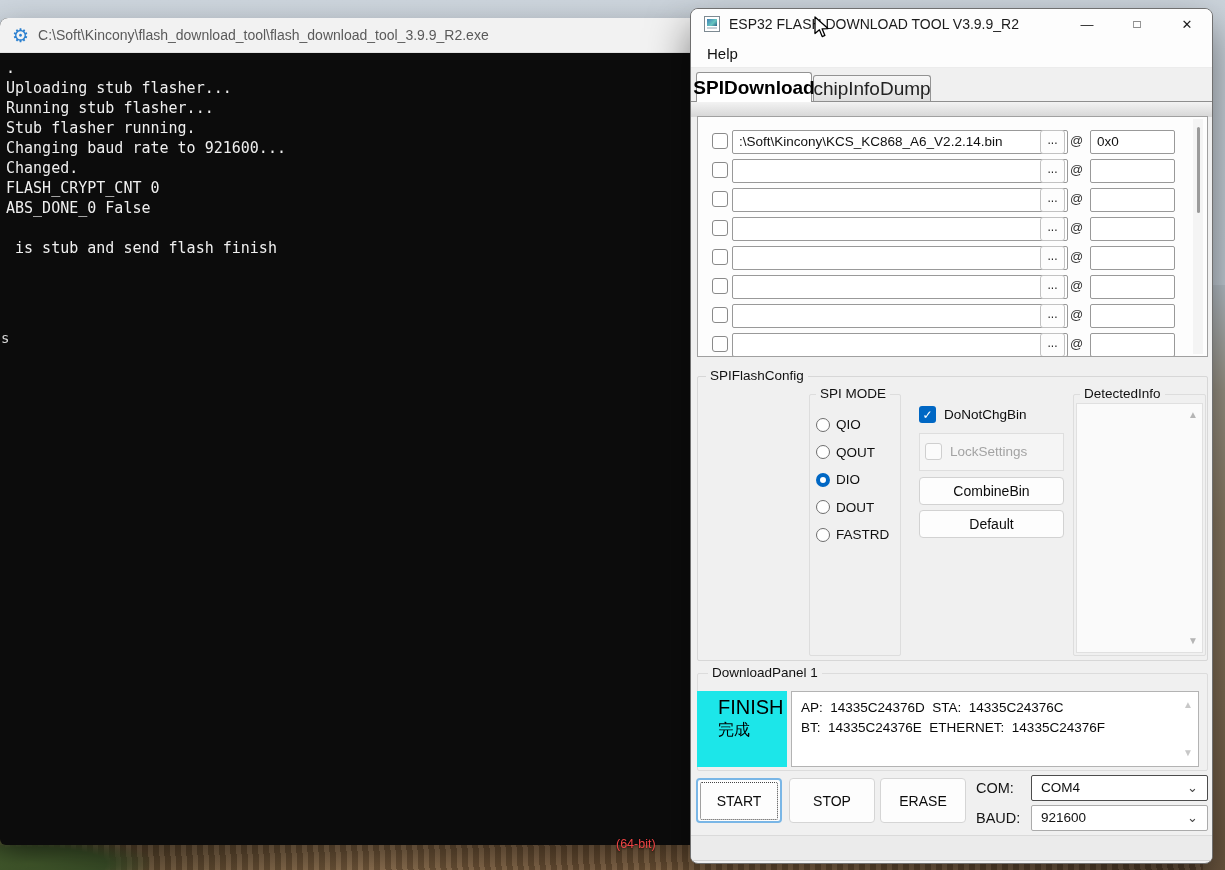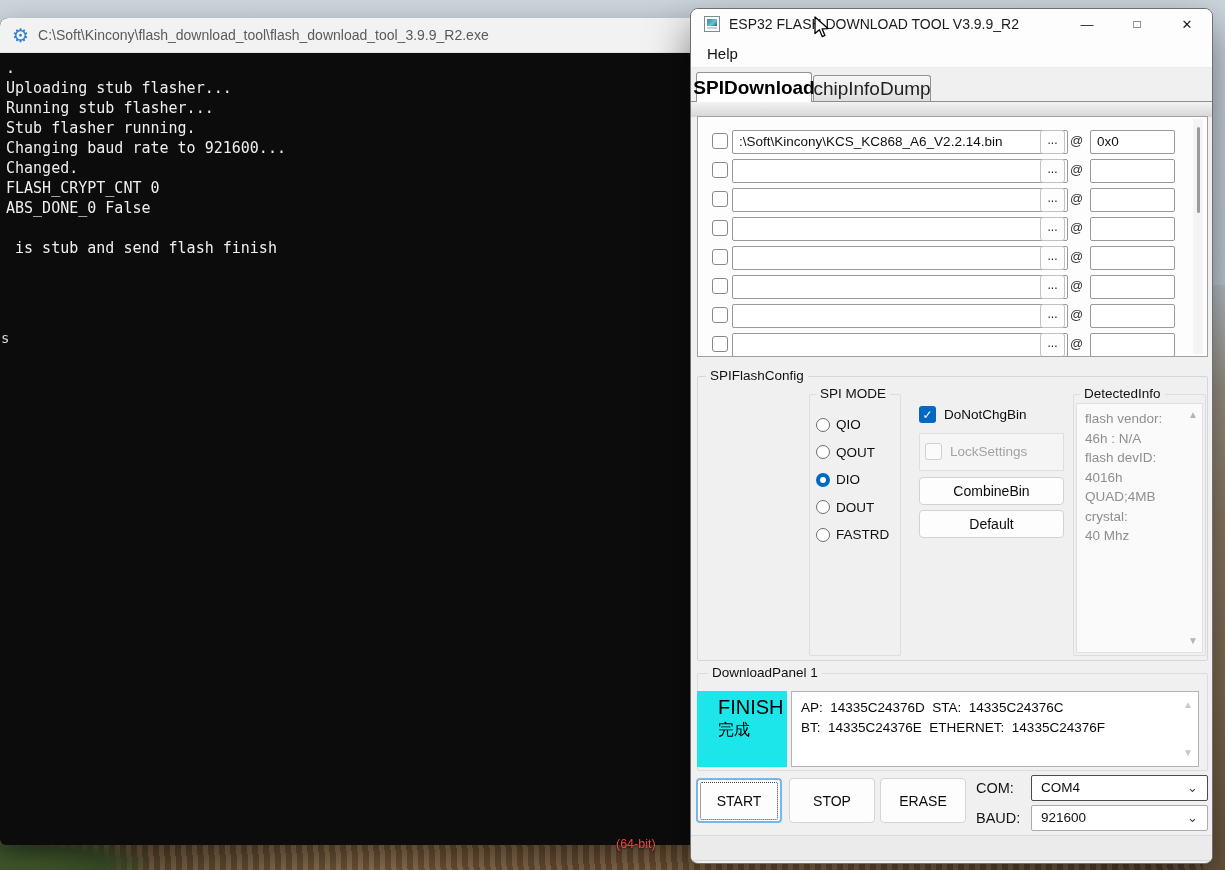--- a/index.html
+++ b/index.html
@@ -278,27 +278,20 @@
     <span class="chk off"></span>
     <span class="chk-label dis">LockSettings</span>
   </div>
 
   <div class="push-btn" style="left:228px;top:468px;width:145px;height:28px;">CombineBin</div>
   <div class="push-btn" style="left:228px;top:501px;width:145px;height:28px;">Default</div>
 
   <div class="groupbox" style="left:382px;top:385px;width:133px;height:262px;border-color:#dddddd;">
     <span class="legend" style="left:6px;">DetectedInfo</span>
     <div class="detected-inner">
-      <div class="detected-text">flash vendor:
-46h : N/A
-flash devID:
-4016h
-QUAD;4MB
-crystal:
-40 Mhz</div>
       <span class="scroll-arrow" style="right:4px;top:6px;">▲</span>
       <span class="scroll-arrow" style="right:4px;bottom:6px;">▼</span>
     </div>
   </div>
 
   <div class="groupbox" style="left:6px;top:664px;width:511px;height:98px;border-color:#dcdcdc;">
     <span class="legend" style="left:10px;">DownloadPanel 1</span>
   </div>
 
   <div class="finish-box">

